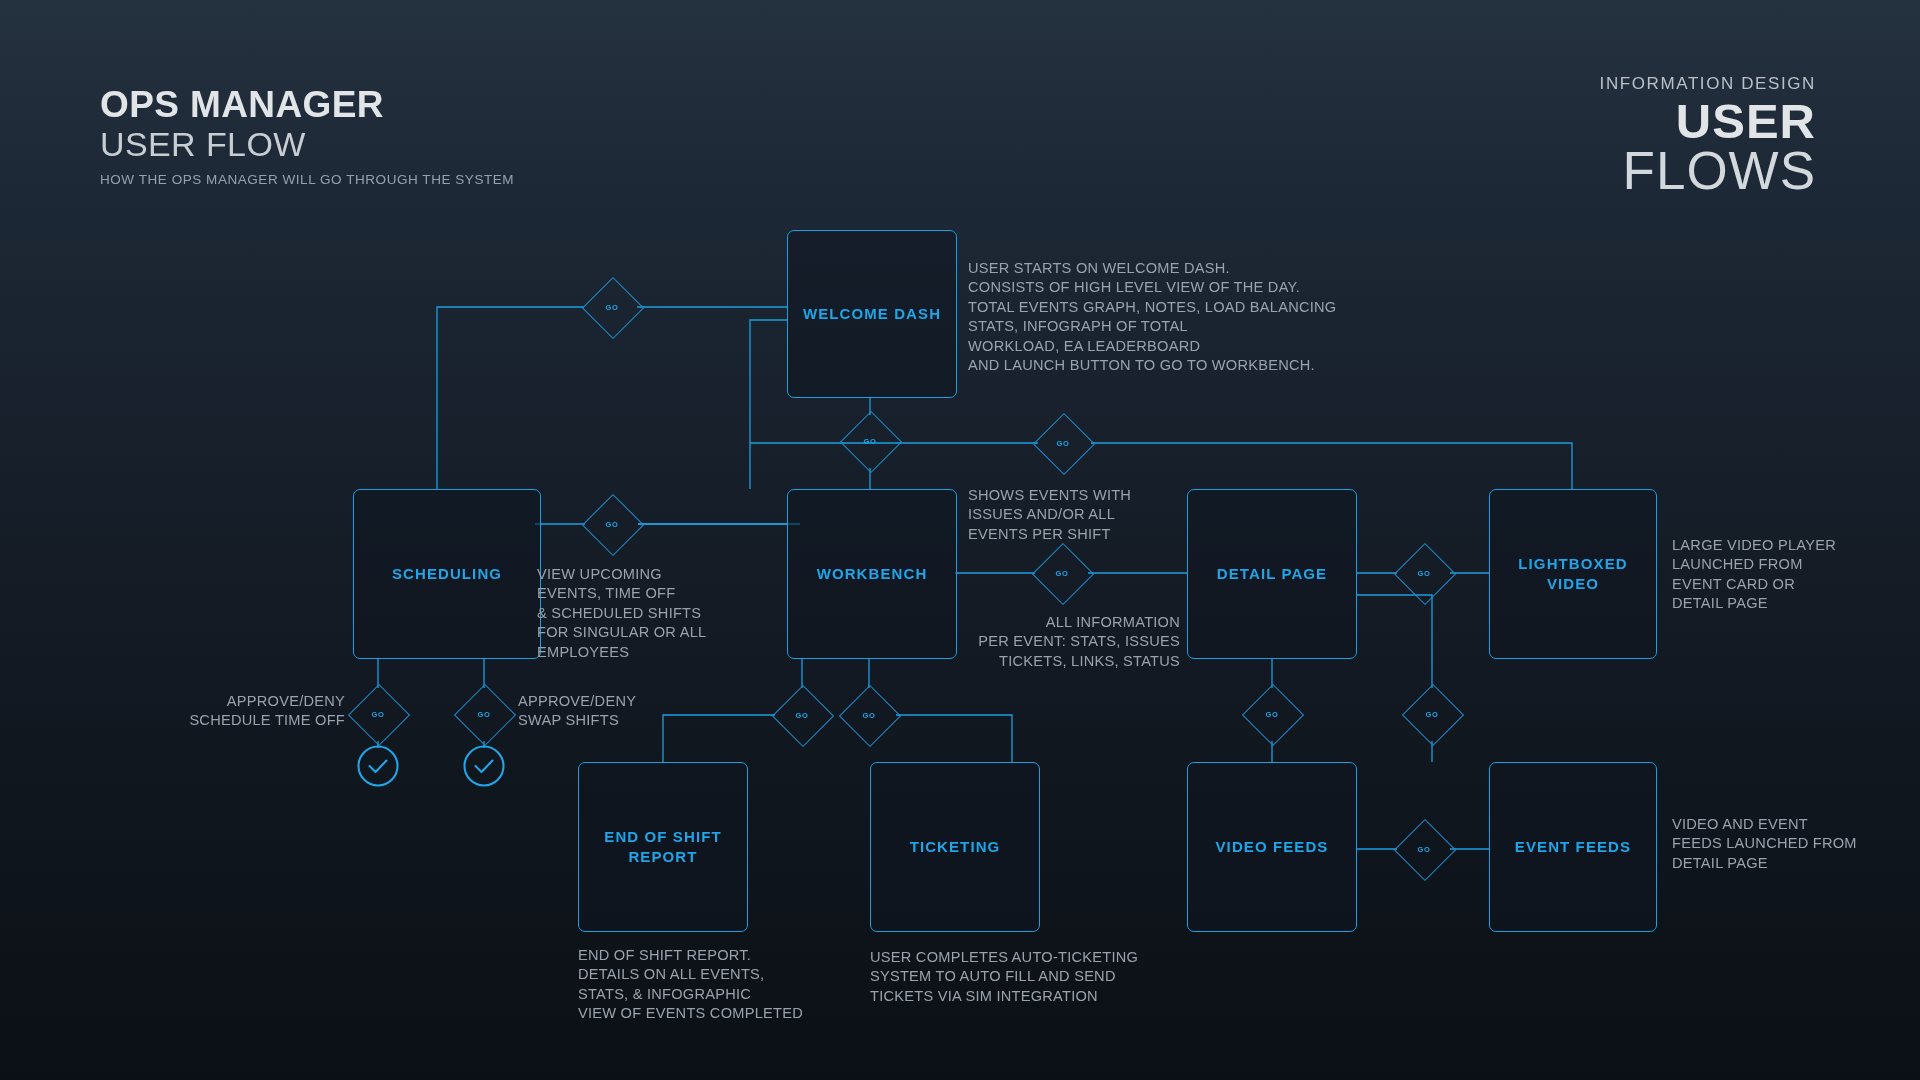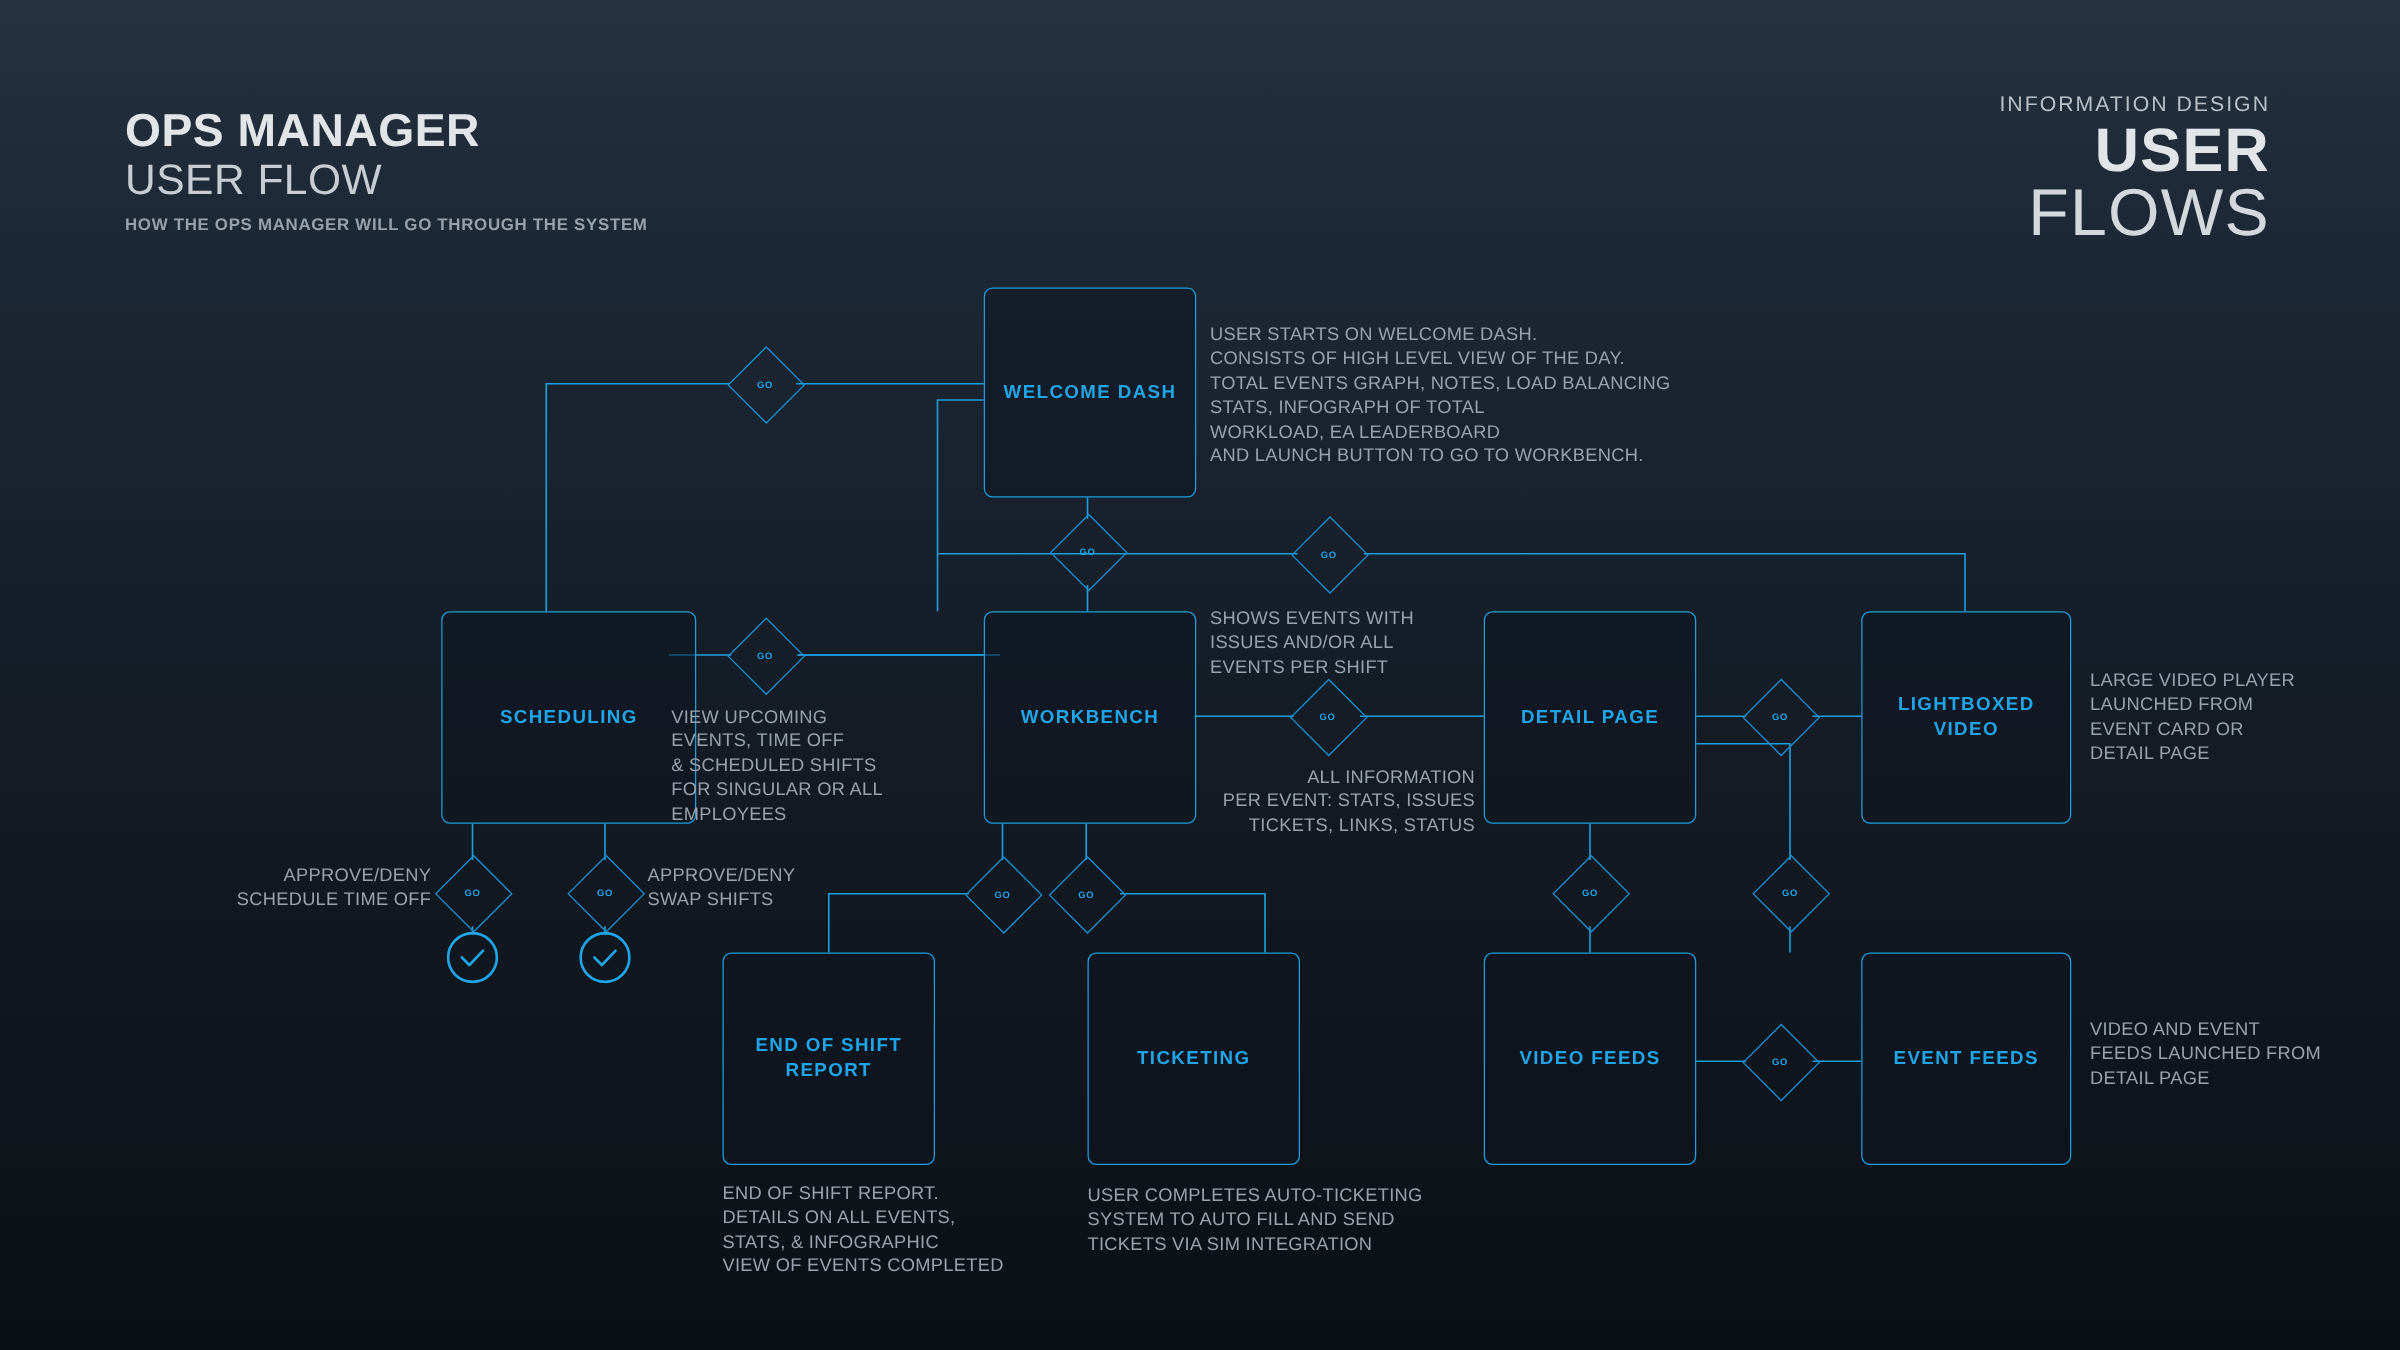--- a/index.html
+++ b/index.html
@@ -9,21 +9,21 @@
     font-family:"Liberation Sans",sans-serif;
     -webkit-font-smoothing:antialiased;
   }
   #stage{position:relative;width:1920px;height:1080px;}
   #wires{position:absolute;left:0;top:0;width:1920px;height:1080px;}
 
   
   .hdr-left{position:absolute;left:100px;top:86px;}
   .hdr-left .l1{font-size:37px;font-weight:bold;color:#e2e5e8;letter-spacing:.4px;line-height:1.02;}
   .hdr-left .l2{font-size:34px;font-weight:300;color:#c8cdd3;letter-spacing:.4px;line-height:1.12;margin-top:1px;}
-  .hdr-left .l3{font-size:13.5px;font-weight:700;color:#98a1ab;letter-spacing:.55px;margin-top:9px;}
+  .hdr-left .l3{font-size:13.5px;font-weight:400;color:#98a1ab;letter-spacing:.55px;margin-top:9px;}
 
   .hdr-right{position:absolute;right:104px;top:74px;text-align:right;}
   .hdr-right .r1{font-size:17px;font-weight:300;color:#b9c0c8;letter-spacing:1.6px;}
   .hdr-right .r2{font-size:49px;font-weight:bold;color:#e2e5e8;letter-spacing:1px;line-height:1.04;margin-top:2px;}
   .hdr-right .r3{font-size:53px;font-weight:300;color:#d3d8dd;letter-spacing:1px;line-height:1.0;margin-top:-3px;}
 
   
   .node{
     position:absolute;box-sizing:border-box;
     border:1.3px solid #1b9fe0;border-radius:7px;
@@ -120,21 +120,21 @@
     <div class="r1">INFORMATION  DESIGN</div>
     <div class="r2">USER</div>
     <div class="r3">FLOWS</div>
   </div>
 
   <div class="node" style="left:787px;top:230px;width:170px;height:168px;">
     <div class="nlabel">WELCOME
 DASH</div>
   </div>
 
-  <div class="node" style="left:353px;top:489px;width:204px;height:170px;">
+  <div class="node" style="left:353px;top:489px;width:188px;height:170px;">
     <div class="nlabel">SCHEDULING</div>
   </div>
 
   <div class="node" style="left:787px;top:489px;width:170px;height:170px;">
     <div class="nlabel">WORKBENCH</div>
   </div>
 
   <div class="node" style="left:1187px;top:489px;width:170px;height:170px;">
     <div class="nlabel">DETAIL PAGE</div>
   </div>

